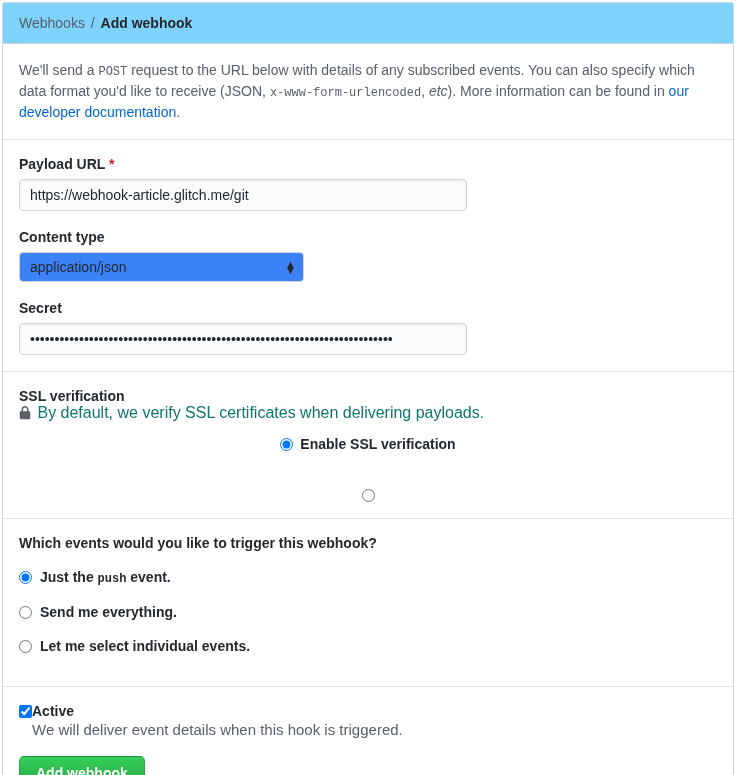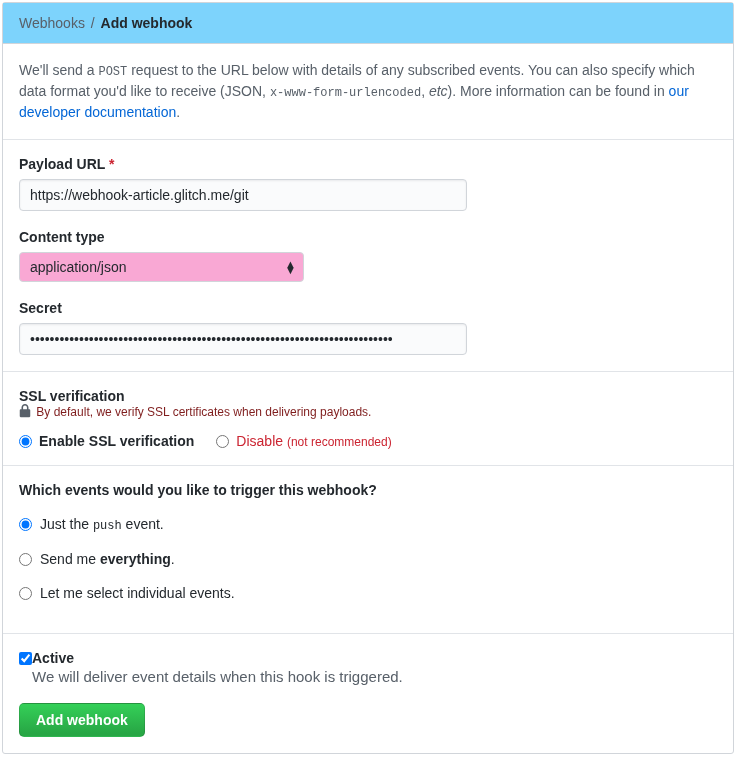--- a/index.html
+++ b/index.html
@@ -91,51 +91,52 @@
     .select-wrap {
       position: relative;
       width: 285px;
     }
     select {
       width: 100%;
       padding: 6px 28px 6px 10px;
       font-size: 14px;
       border: 1px solid #d1d5da;
       border-radius: 4px;
-      background: #f9a8d4;
+      background: #3b82f6;
       color: #24292e;
       appearance: none;
     }
     .select-caret {
       position: absolute;
       right: 8px;
       top: 50%;
       transform: translateY(-50%);
       pointer-events: none;
       font-size: 11px;
       color: #24292e;
       line-height: 0.5;
     }
     .ssl-heading {
       font-weight: 600;
     }
     .ssl-note {
-      color: #7f1d1d;
-      font-size: 12px;
+      color: #0f766e;
+      font-size: 16px;
       margin-bottom: 14px;
     }
     .lock-icon svg {
       fill: #586069;
       vertical-align: -2px;
       margin-right: 2px;
     }
     .radio-row {
       display: flex;
       align-items: center;
-      gap: 22px;
+      gap: 37px;
+      flex-direction: column;
     }
     .radio-item {
       display: flex;
       align-items: center;
       gap: 7px;
     }
     .radio-item input[type="radio"] {
       margin: 0;
     }
     .radio-item label {
@@ -159,20 +160,21 @@
       align-items: center;
       gap: 8px;
       margin-bottom: 18px;
     }
     .event-option:last-child {
       margin-bottom: 16px;
     }
     .event-option label {
       cursor: pointer;
       color: #24292e;
+      font-weight: bold;
     }
     .event-option code {
       background: transparent;
       padding: 0;
     }
     .checkbox-row {
       display: flex;
       align-items: flex-start;
       margin-bottom: 18px;
     }
@@ -257,24 +259,20 @@
       </span>
       <span>By default, we verify SSL certificates when delivering payloads.</span>
     </div>
     <div class="radio-row">
       <div class="radio-item">
         <input type="radio" name="ssl" id="ssl-enable" checked="" style="">
         <label for="ssl-enable"><span class="strong">Enable SSL verification</span></label>
       </div>
       <div class="radio-item">
         <input type="radio" name="ssl" id="ssl-disable" style="">
-        <label for="ssl-disable" class="text-red">
-          <span>Disable</span>
-          <span class="note-small">(not recommended)</span>
-        </label>
       </div>
     </div>
   </div>
 
   <div class="section">
     <div class="events-heading">Which events would you like to trigger this webhook?</div>
 
     <div class="event-option">
       <input type="radio" name="events" id="ev-push" checked="" style="">
       <label for="ev-push">

